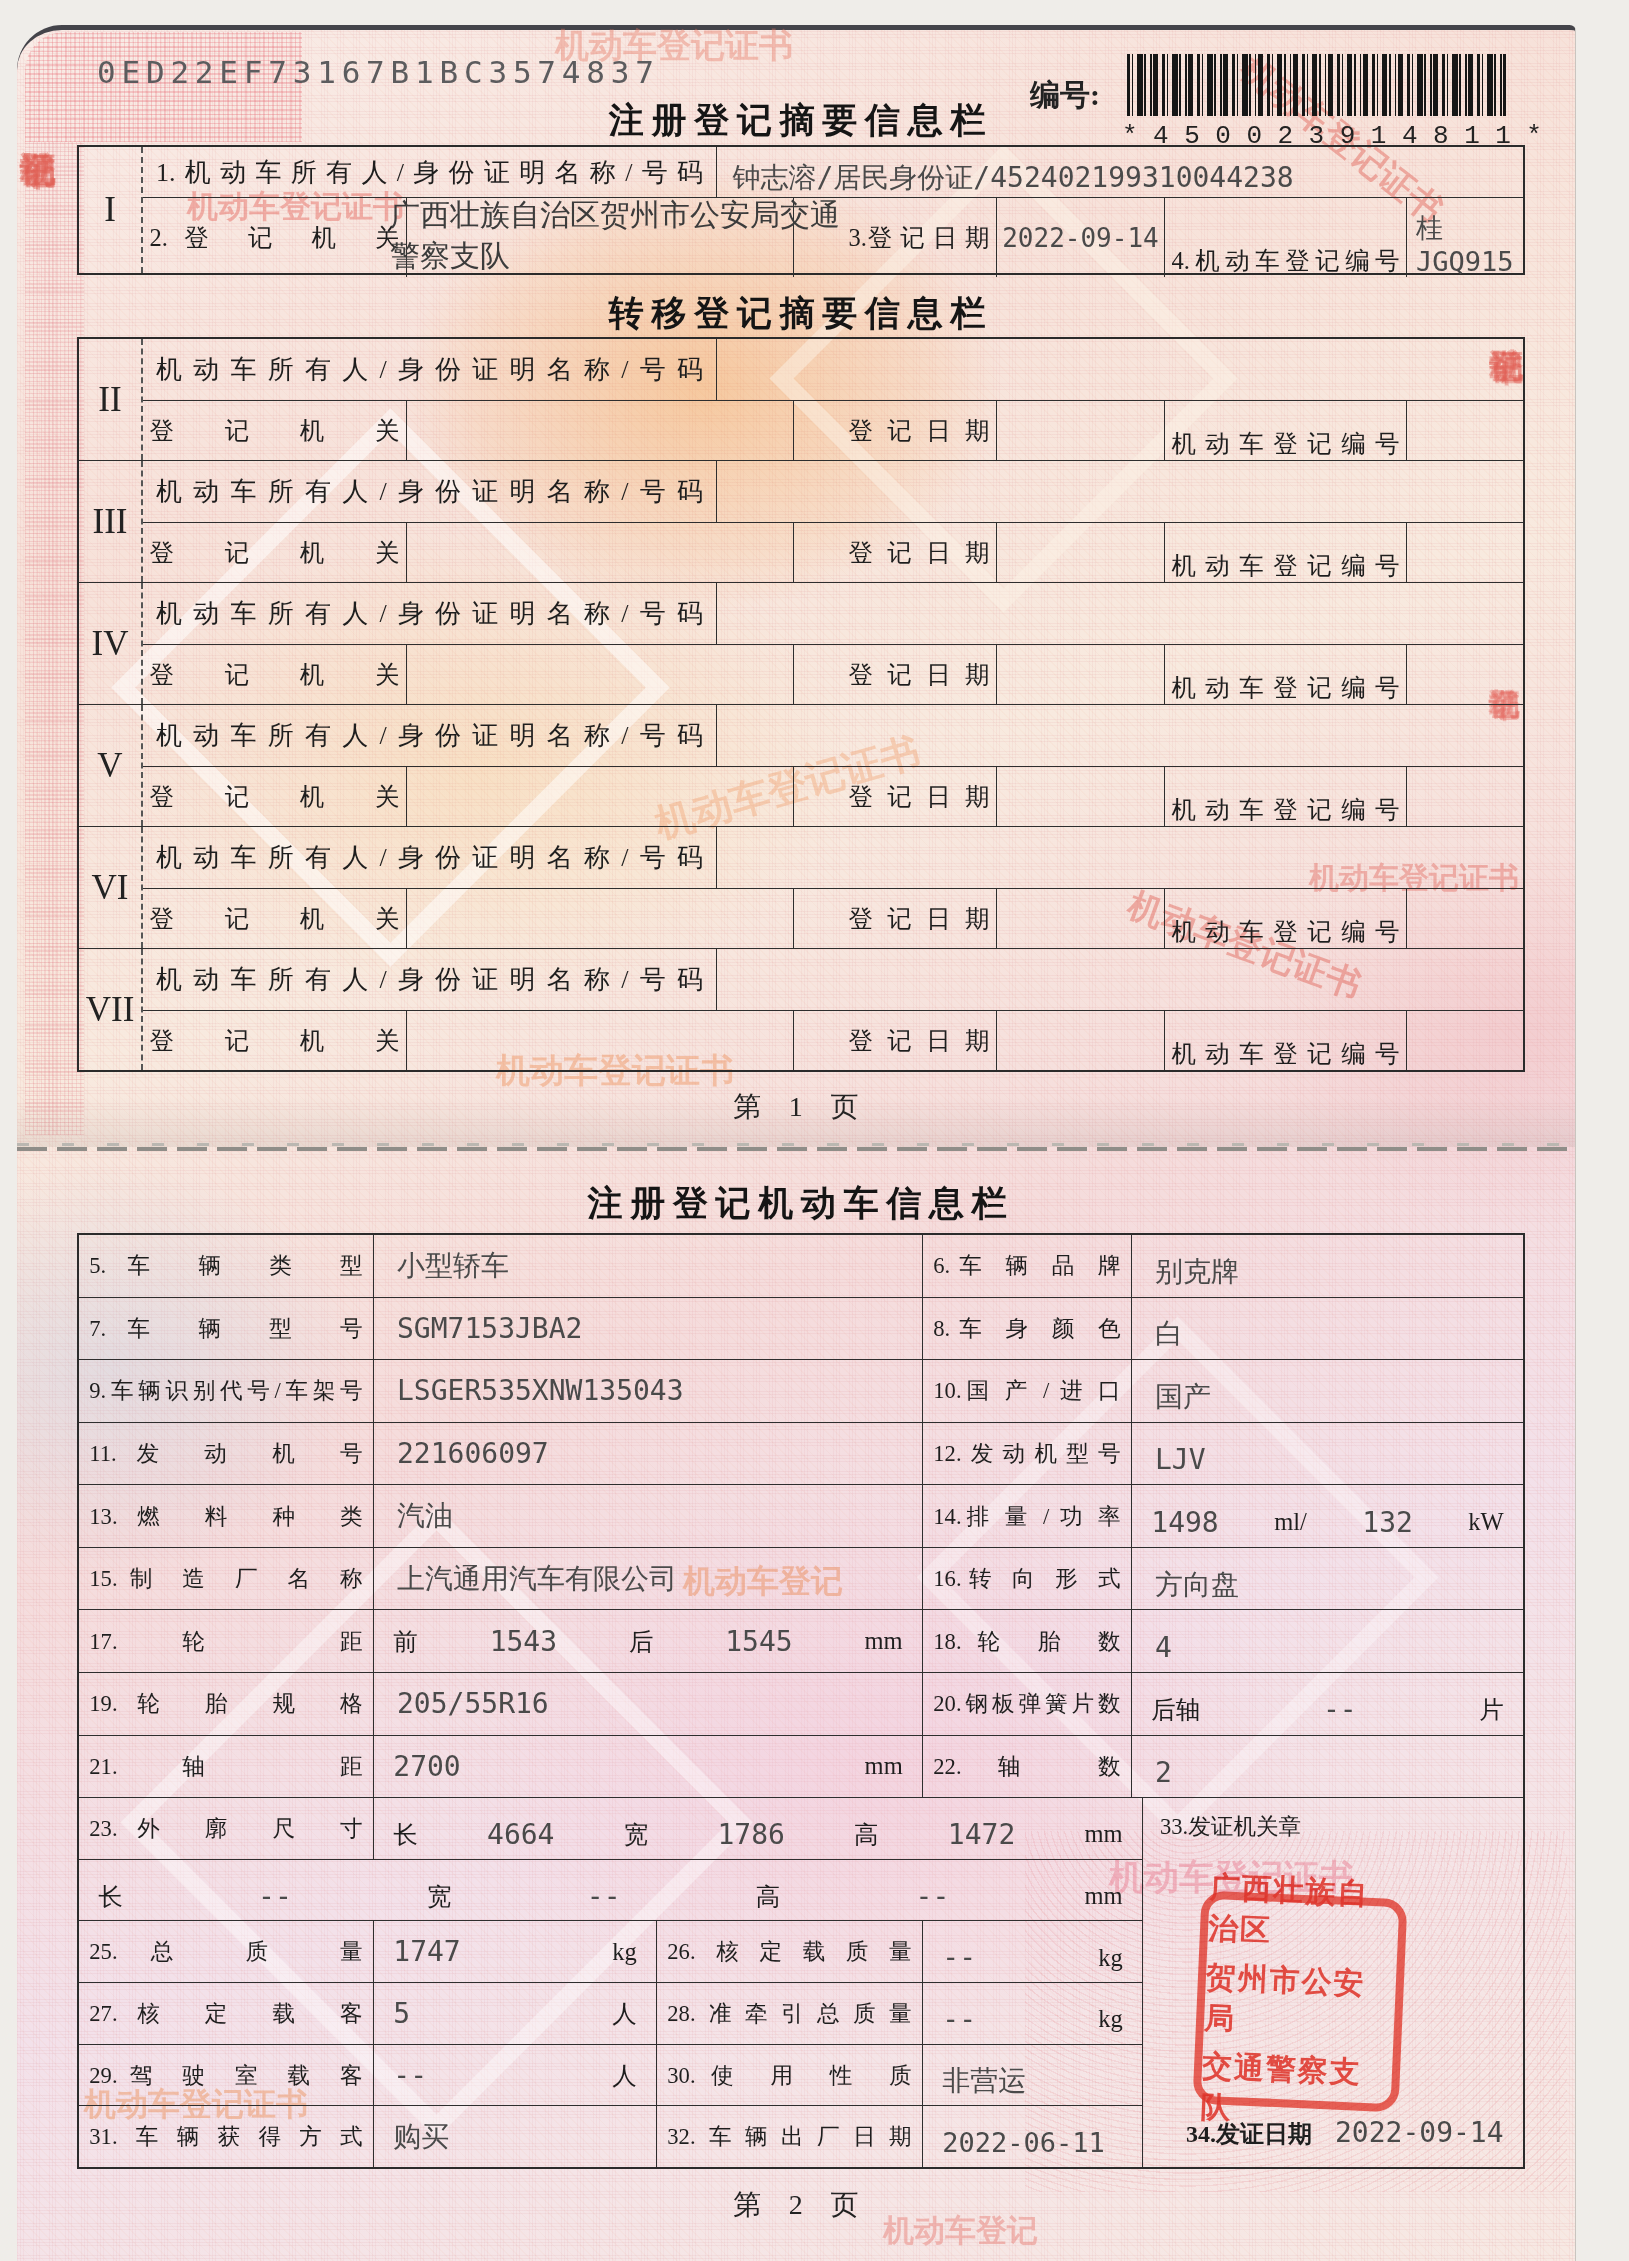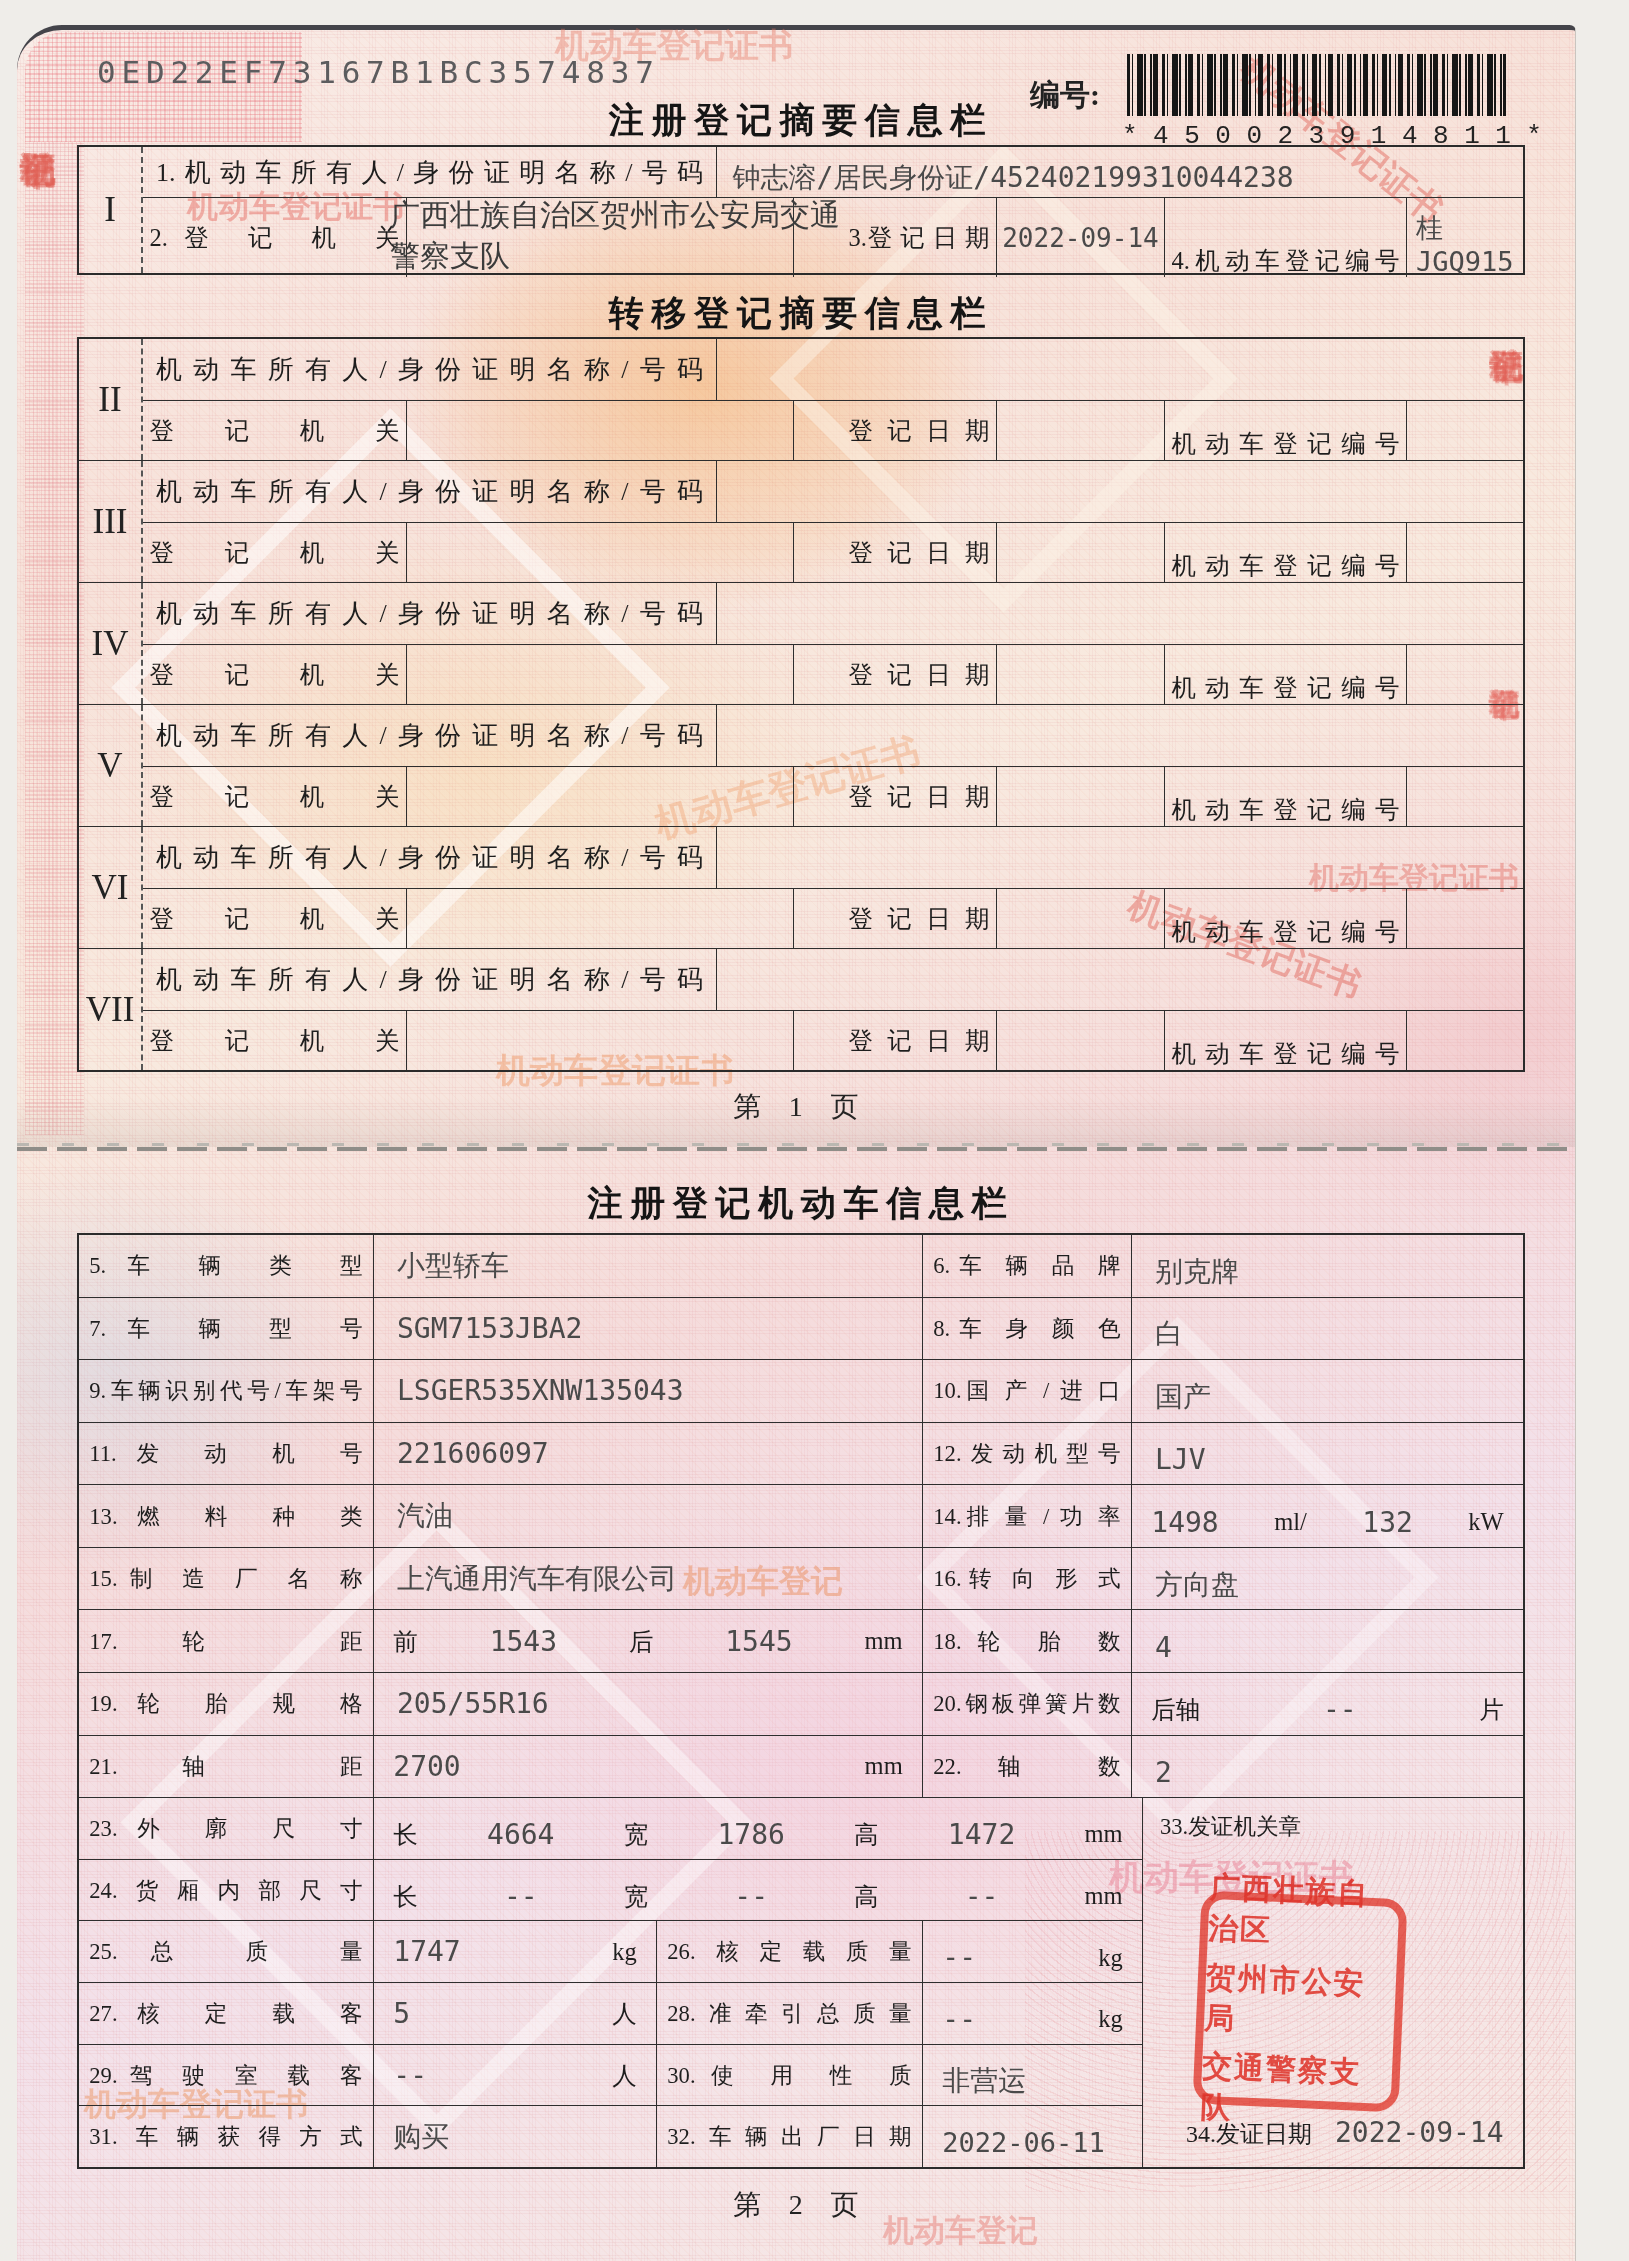--- a/index.html
+++ b/index.html
@@ -111,21 +111,21 @@
   .unit{font-size:24.5px;color:#1e1e1e;}
   .p2bottom{flex:1;display:flex;}
   .p2bl{flex:0 0 1064px;display:flex;flex-direction:column;border-right:1.9px solid #2e2e2e;box-sizing:border-box;}
   .p2bl .row{flex:1;}
   .p2bl .row:last-child{border-bottom:none;}
   .b1{flex:0 0 295px;} .b2{flex:0 0 283px;} .b3{flex:0 0 266px;} .b4{flex:1;}
   .dcell{flex:1;}
   .issue-cell{flex:1;position:relative;}
   .issue-label{position:absolute;left:17px;top:13px;font-size:22.6px;color:#1e1e1e;}
   .issue-date{position:absolute;left:43px;bottom:17px;display:flex;align-items:baseline;gap:23px;}
-  .issue-date .lbl{font-size:24px;}
+  .issue-date .lbl{font-size:24px;font-weight:bold;}
   .stamp{position:absolute;left:54px;top:97px;width:206px;height:213px;
     border:8.4px solid rgba(236,72,58,0.82);border-radius:23px;transform:rotate(2.5deg);
     display:flex;flex-direction:column;justify-content:center;align-items:center;gap:7.7px;
     color:rgba(233,62,50,0.88);font-weight:700;font-size:30px;letter-spacing:1.9px;
     mix-blend-mode:multiply;box-sizing:border-box;}
 
   
   .tear-shadow{position:absolute;left:17px;top:1097px;width:1558px;height:50px;
     background:linear-gradient(180deg,transparent,rgba(120,110,100,0.12));}
   .tear{position:absolute;left:17px;top:1147px;width:1558px;height:3.9px;
@@ -520,23 +520,20 @@
           <span class="unit">长</span>
           <span class="val">4664</span>
           <span class="unit">宽</span>
           <span class="val">1786</span>
           <span class="unit">高</span>
           <span class="val">1472</span>
           <span class="unit">mm</span>
         </div>
       </div>
       <div class="row">
-        <div class="cell b1 lbl">
-            <span class="jt">24.货厢内部尺寸</span>
-          </div>
         <div class="cell dcell spread">
           <span class="unit">长</span>
           <span class="val">--</span>
           <span class="unit">宽</span>
           <span class="val">--</span>
           <span class="unit">高</span>
           <span class="val">--</span>
           <span class="unit">mm</span>
         </div>
       </div>

